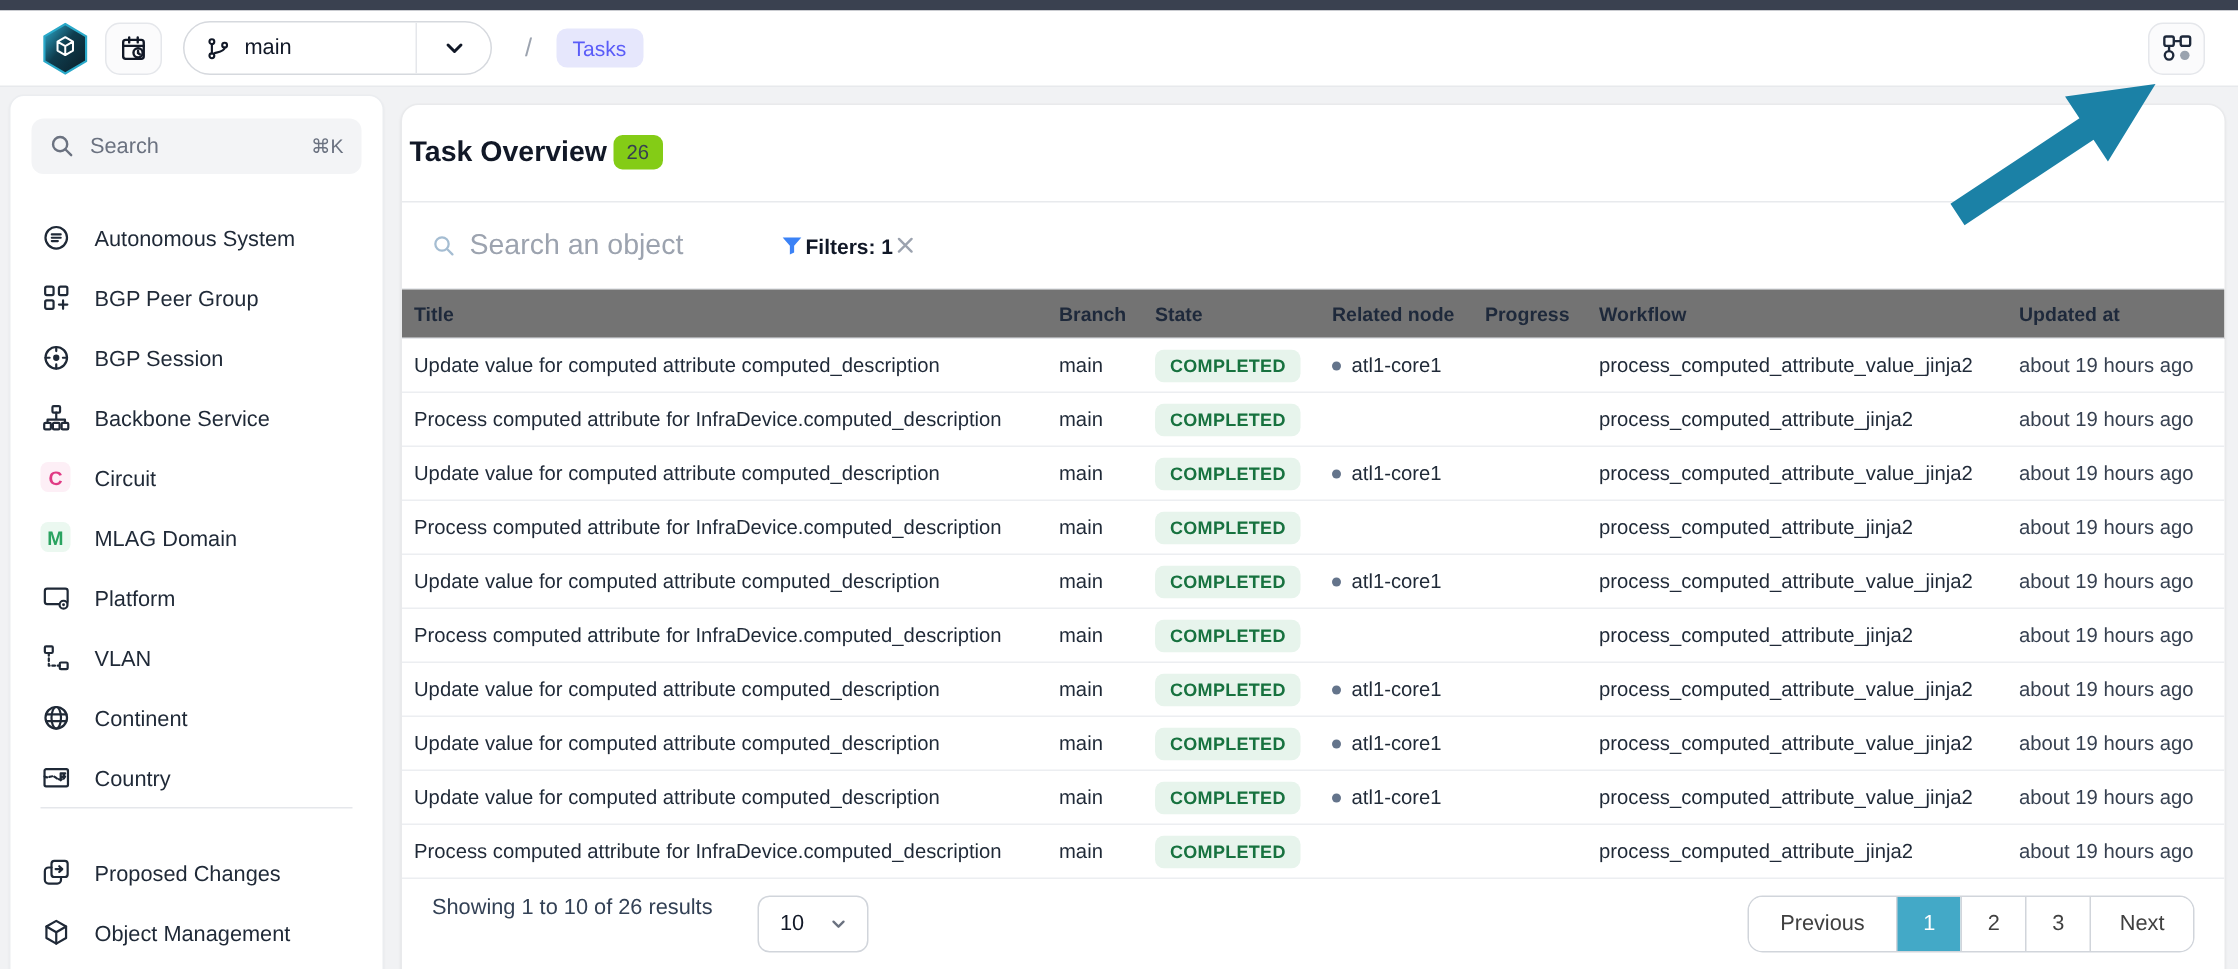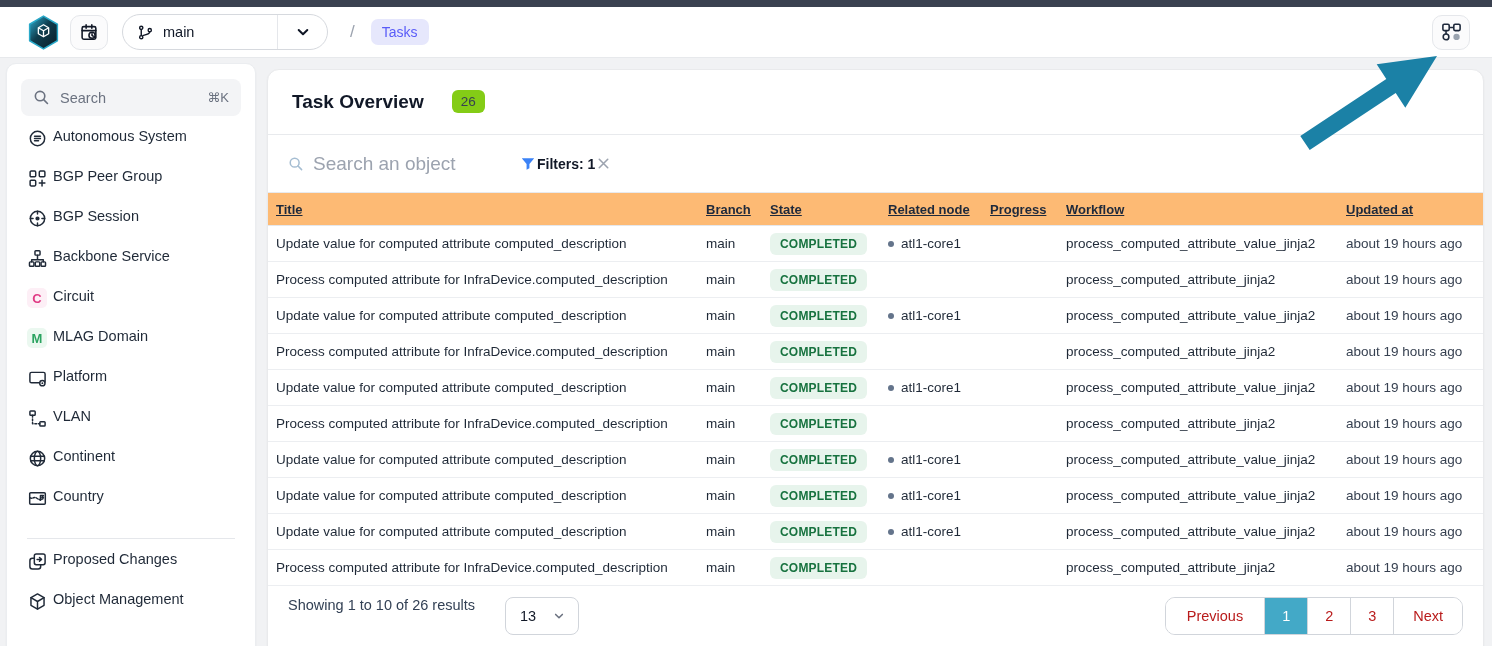--- a/index.html
+++ b/index.html
@@ -38,51 +38,51 @@
     background:#fff; border:1px solid #ebedf0; border-radius:10px;
     box-shadow:0 1px 2px rgba(16,24,40,.05); padding:15px 14px;
   }
   .side-search {
     height:37px; background:#f3f4f6; border-radius:8px; display:flex; align-items:center;
     padding:0 12px; gap:10px; color:#6b7280; font-size:14.5px; cursor:pointer;
   }
   .side-search .kbd { margin-left:auto; font-size:13px; color:#6b7280; }
   .nav { margin-top:12px; }
   .nav-item {
-    display:flex; align-items:flex-start; gap:6px; height:40px; padding:0 6px;
+    display:flex; align-items:flex-end; gap:16px; height:40px; padding:0 6px;
     font-size:14.5px; font-weight:500; color:#1f2937; border-radius:8px; cursor:pointer;
   }
   .nav-icon { width:20px; height:20px; display:flex; align-items:center; justify-content:center; flex:none; }
   .letter-badge {
     width:20px; height:20px; border-radius:5px; display:flex; align-items:center; justify-content:center;
     font-size:13px; font-weight:bold;
   }
   .side-divider { border-top:1px solid #e5e7eb; margin:10px 6px 10px 6px; }
   
   .card {
     position:absolute; left:267px; top:11px; width:1217px; height:640px;
     background:#fff; border:1px solid #e9eaec; border-radius:12px;
     box-shadow:0 1px 2px rgba(16,24,40,.05); overflow:hidden;
   }
-  .card-head { display:flex; align-items:center; gap:28px; padding:20px 24px 21px; border-bottom:1px solid #e8eaed; }
+  .card-head { display:flex; align-items:center; gap:4px; padding:20px 5px 21px; border-bottom:1px solid #e8eaed; }
   .card-title { font-size:19px; font-weight:bold; color:#111827; }
   .count-badge { background:#84cc16; color:#374151; font-size:13.5px; padding:4px 9px; border-radius:6px; }
   .filter-row { display:flex; align-items:center; height:58px; padding:0 20px; border-bottom:1px solid #e8eaed; }
   .obj-search { display:flex; align-items:center; gap:9px; width:210px; }
   .obj-search input { border:none; outline:none; font-size:19px; color:#374151; width:160px; font-family:inherit; }
   .obj-search input::placeholder { color:#9ca3af; }
   .filters-group { display:flex; align-items:center; gap:1px; margin-left:22px;font-weight:bold; }
   .filters-label { font-size:14px; color:#111827; }
   .x-btn { cursor:pointer; display:flex; }
   
   .thead, .trow {
     display:grid; grid-template-columns:438px 64px 118px 102px 76px 280px 1fr;
     align-items:center;
   }
-  .thead { height:33px; background:#fdba74; border-bottom:1px solid #e5e7eb; font-size:13px; font-weight:bold; color:#1e293b;text-decoration:underline; }
+  .thead { height:33px; background:#737373; border-bottom:1px solid #e5e7eb; font-size:13px; font-weight:bold; color:#1e293b; }
   .trow { height:36px; border-bottom:1px solid #eceef1; font-size:13.5px; color:#1f2937; cursor:pointer; }
   .td, .th { padding-right:10px; white-space:nowrap; overflow:hidden; }
   .th:first-child, .td:first-child { padding-left:8px; }
   .badge-completed {
     display:inline-block; background:var(--completed-bg,#e7f4ec); color:var(--completed-text,#17723f);
     font-size:12px; font-weight:bold; letter-spacing:.2px; padding:4px 10px; border-radius:6px;
   }
   .node-cell { display:flex; align-items:center; gap:7px; }
   .node-dot { width:6px; height:6px; border-radius:50%; background:#64748b; flex:none; }
   .td-updated { color:#374151; }
@@ -90,21 +90,21 @@
   .card-foot { display:flex; align-items:center; justify-content:space-between; height:60px; padding:0 20px 0 20px; }
   .foot-left { display:flex; gap:30px; }
   .foot-summary { font-size:14.5px; color:#334155; }
   .page-size {
     width:74px; height:38px; border:1px solid #d1d5db; border-radius:8px; background:#fff;
     display:flex; align-items:center; padding:0 12px 0 14px; font-size:14.5px; color:#111827; cursor:pointer;
   }
   .page-size .cv { margin-left:auto; display:flex; }
   .pagination { display:flex; border:1px solid #d1d5db; border-radius:10px; overflow:hidden; height:38px; background:#fff; }
   .pg-btn {
-    display:flex; align-items:center; justify-content:center; font-size:14.5px; color:#b91c1c;
+    display:flex; align-items:center; justify-content:center; font-size:14.5px; color:#404040;
     background:#fff; border:none; border-left:1px solid #d1d5db; cursor:pointer; font-family:inherit;
   }
   .pg-btn:first-child { border-left:none; }
   .pg-prev { padding:0 21px; }
   .pg-next { padding:0 19px; }
   .pg-num { width:43px; }
   .pg-active { background:var(--accent,#43a9c7); color:#fff; }
   
   .arrow-overlay { position:absolute; left:0; top:0; width:1492px; height:646px; pointer-events:none; z-index:50; }
 </style>
@@ -445,21 +445,21 @@
           <div class="td td-progress"></div>
           <div class="td td-workflow">process_computed_attribute_jinja2</div>
           <div class="td td-updated">about 19 hours ago</div>
         </div>
       </div>
 
     <div class="card-foot">
       <div class="foot-left">
         <span class="foot-summary">Showing 1 to 10 of 26 results</span>
         <div class="page-size">
-          <span>13</span>
+          <span>10</span>
           <span class="cv">
             <svg width="14" height="14" viewBox="0 0 18 18" fill="none" stroke="#6b7280" stroke-width="2" stroke-linecap="round" stroke-linejoin="round">
                 <path d="M4.7 7l4.3 4.3L13.3 7"></path>
               </svg>
           </span>
         </div>
       </div>
       <div class="pagination" id="pagination">
           <button class="pg-btn pg-prev">Previous</button>
           <button class="pg-btn pg-num pg-active">1</button>

